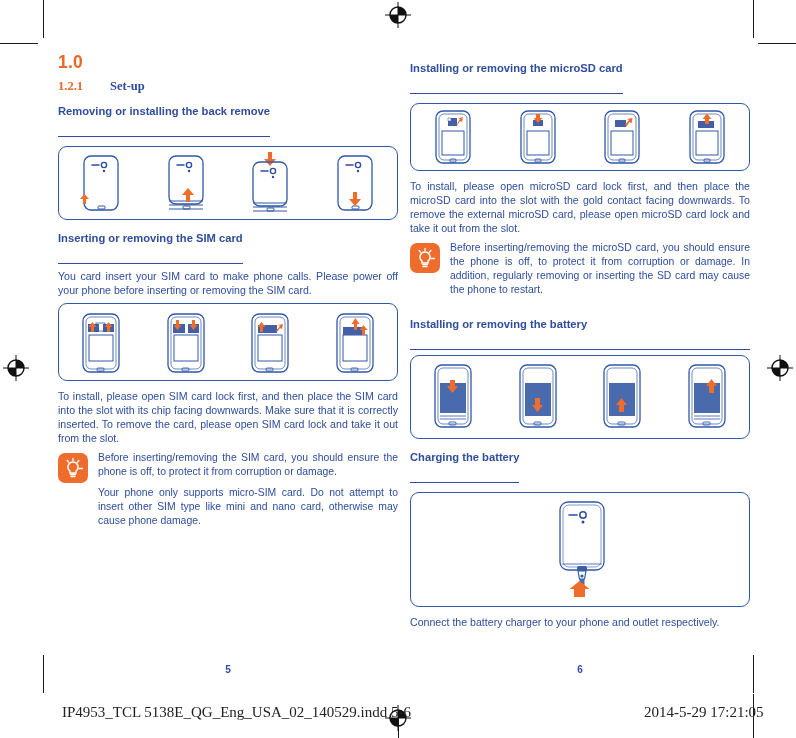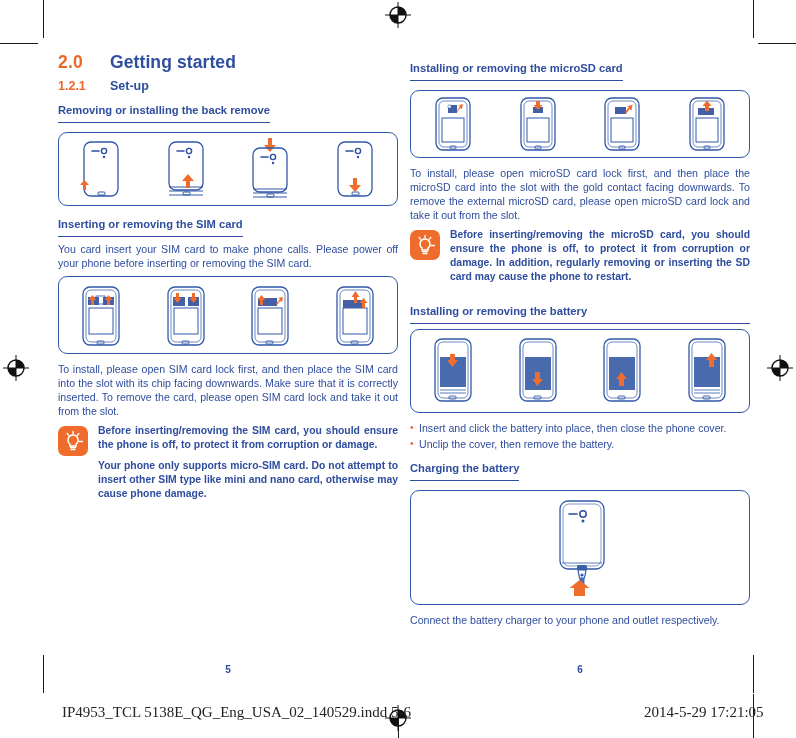--- a/index.html
+++ b/index.html
@@ -21,29 +21,29 @@
   .page-left{left:58px;}
   .page-right{left:410px;}
 
   .col-inner{position:relative;padding-top:52px;}
 
   
   .h1row{display:flex;align-items:baseline;margin:0 0 6px 0;}
   .h1num{color:#EC6726;font-size:17.5px;font-weight:bold;width:52px;flex:0 0 52px;letter-spacing:0.2px;}
   .h1txt{color:#2E4D9E;font-size:17.5px;font-weight:bold;letter-spacing:0.1px;}
 
-  .h2row{display:flex;align-items:center;margin:2px 0 7px 0;}
+  .h2row{display:flex;align-items:center;margin:2px 0 7px 0;font-family:Liberation Serif, serif;}
   .h2num{color:#EC6726;font-size:12.5px;font-weight:bold;width:52px;flex:0 0 52px;}
   .h2txt{color:#2E4D9E;font-size:12.5px;font-weight:bold;}
 
   .h3{
     color:#2E4D9E;font-size:11.2px;font-weight:bold;
     border-bottom:1.1px solid #2E4D9E;
     display:inline-block;
-    padding-bottom:5px;
+    padding-bottom:18px;
     margin:2px 0 5px 0;
     line-height:1.25;
   }
   .h3.full{display:block;}
 
   
   p.body{
     color:#2E4D9E;
     font-size:10.6px;
     line-height:1.33;
@@ -62,21 +62,21 @@
 
   
   .tip{display:flex;gap:10px;margin:6px 0 4px 0;}
   .tipicon{
     flex:0 0 30px;width:30px;height:30px;border-radius:7px;
     background:#EE6D2D;position:relative;margin-top:2px;
   }
   .tipicon svg{position:absolute;left:0;top:0;}
   .tiptext{flex:1 1 auto;}
   .tiptext p{
-    color:#2E4D9E;font-size:10.4px;line-height:1.33;margin:0 0 7px 0;text-align:justify;font-weight:bold;
+    color:#2E4D9E;font-size:10.4px;line-height:1.33;margin:0 0 7px 0;text-align:justify;
   }
   .tiptext p:last-child{margin-bottom:0;}
 
   
   .figure{
     border:1.2px solid #3158A8;
     border-radius:9px;
     margin:4px 0 8px 0;
     box-sizing:border-box;
     background:#fff;
@@ -157,22 +157,21 @@
     <path d="M13 0 V26 M0 13 H26" stroke="#111" stroke-width="1"></path>
     <path d="M13 5 A8 8 0 0 1 21 13 L13 13 Z" fill="#111"></path>
     <path d="M13 21 A8 8 0 0 1 5 13 L13 13 Z" fill="#111"></path>
   </svg>
 </div>
 
 <div class="page page-left">
   <div class="col-inner">
 
     <div class="h1row">
-      <span class="h1num">2.0</span>
-      <span class="h1txt">Getting started</span>
+      <span class="h1num">1.0</span>
     </div>
 
     <div class="h2row">
       <span class="h2num">1.2.1</span>
       <span class="h2txt">Set-up</span>
     </div>
 
     
     <div class="h3">Removing or installing the back remove</div>
 
@@ -450,24 +449,20 @@
             <path d="M18 56 h26 M18 59 h26" stroke="#3158A8" stroke-width="0.8"></path>
             <rect x="27" y="62" width="7" height="3" rx="1" fill="none" stroke="#3158A8" stroke-width="0.9"></rect>
             <g>
                 <path d="M33 33 l0 -7 l-3 0 l5.5 -7 l5.5 7 l-3 0 l0 7 z" fill="#EE6D2D"></path>
               </g>
           </svg>
         </div>
       </div>
     </div>
 
-    <ul class="bullets">
-      <li>Insert and click the battery into place, then close the phone cover.</li>
-      <li>Unclip the cover, then remove the battery.</li>
-    </ul>
 
     
     <div class="h3">Charging the battery</div>
 
     <div class="figure" style="height:115px;">
       <div class="fig-row">
         <div class="fig-cell">
           <svg width="150" height="110" viewBox="0 0 150 110">
             <rect x="55" y="8" width="44" height="68" rx="8" fill="none" stroke="#3158A8" stroke-width="1.3"></rect>
             <rect x="58" y="11" width="38" height="62" rx="6" fill="none" stroke="#3158A8" stroke-width="0.6"></rect>

